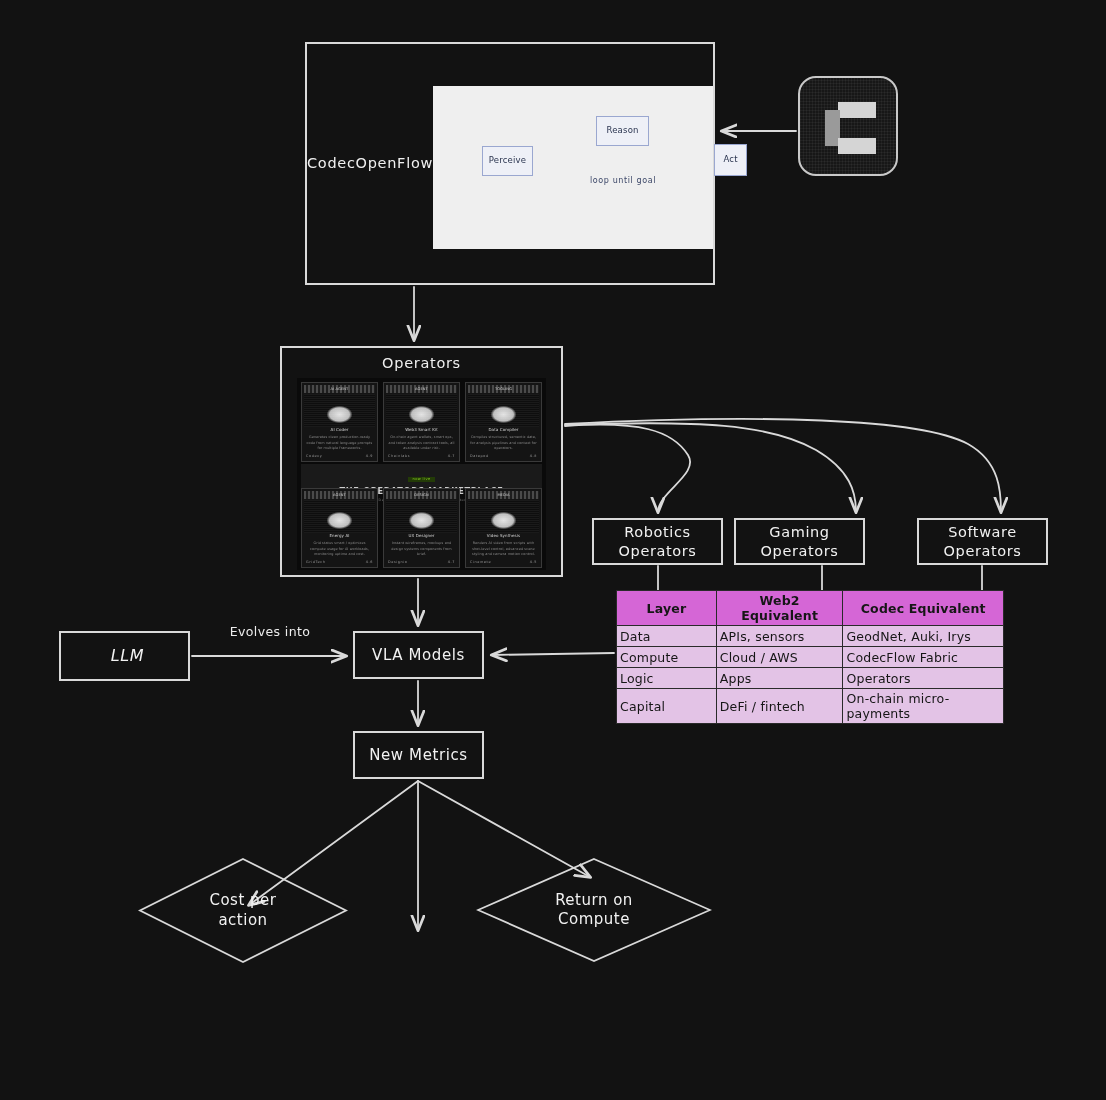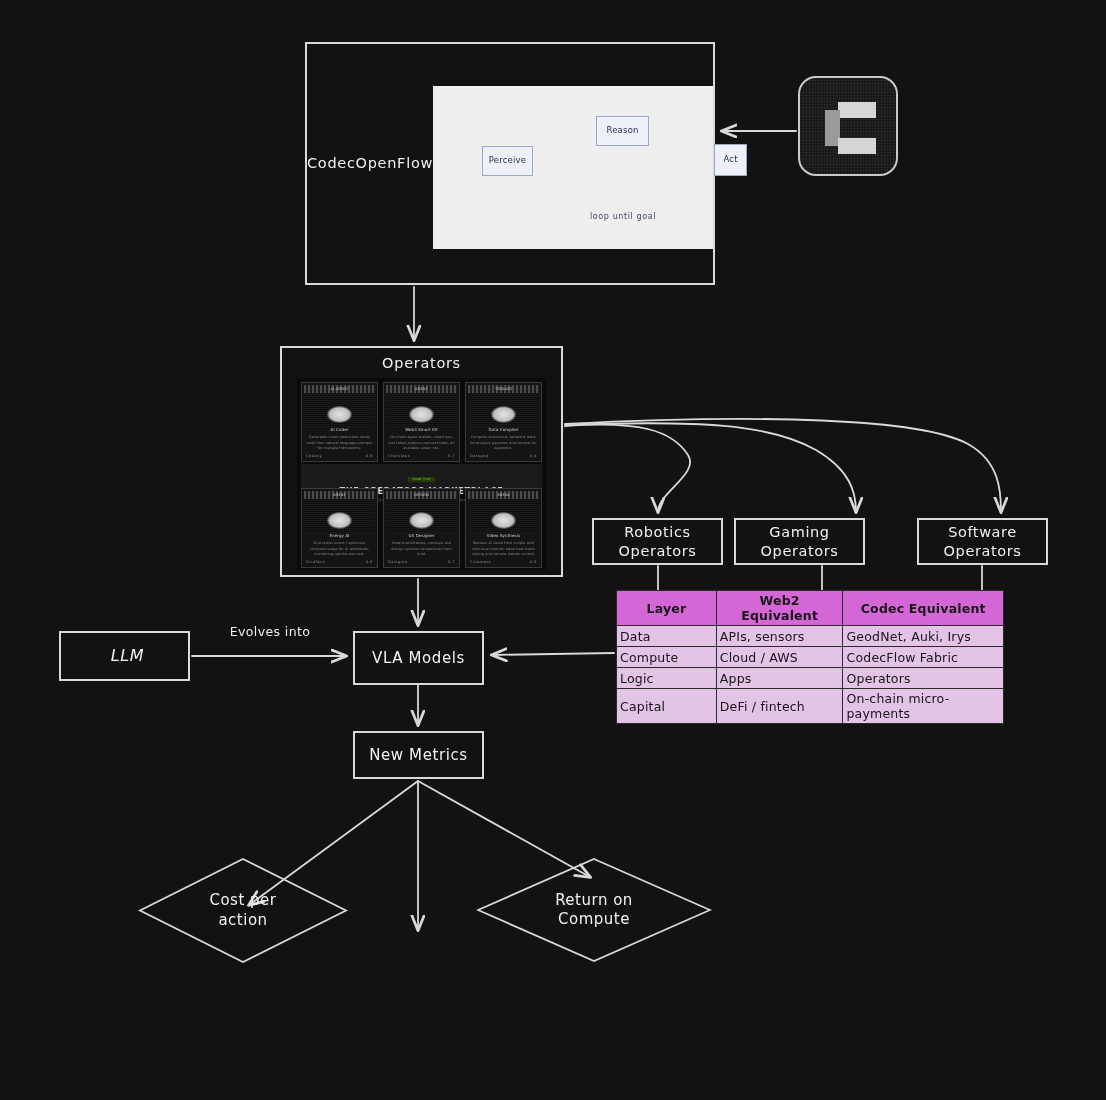--- a/index.html
+++ b/index.html
@@ -75,21 +75,20 @@
   #mini-reason   { left: 163px; top: 30px;  width: 53px; height: 30px; }
   #mini-act      { left: 281px; top: 58px;  width: 33px; height: 32px; }
   #mini-loop-label {
     position: absolute;
     left: 130px; top: 90px;
     width: 120px;
     text-align: center;
     font-size: 8px;
     color: #3c4768;
     font-family: "DejaVu Sans", sans-serif;
-    margin-top: 36px;
   }
 
   
   #logo-badge {
     position: absolute;
     left: 798px; top: 76px;
     width: 100px; height: 100px;
     border: 2.5px solid #c9c9c9;
     border-radius: 18px;
     background:
@@ -239,21 +238,21 @@
   
   #node-llm {
     left: 59px; top: 631px;
     width: 131px; height: 50px;
     font-size: 16px;
     font-style: italic;
     padding-left: 6px;
   }
   #node-vla {
     left: 353px; top: 631px;
-    width: 131px; height: 54px;
+    width: 131px; height: 48px;
     font-size: 15px;
   }
   #node-metrics {
     left: 353px; top: 731px;
     width: 131px; height: 48px;
     font-size: 15px;
   }
 
   
   #label-evolves {

